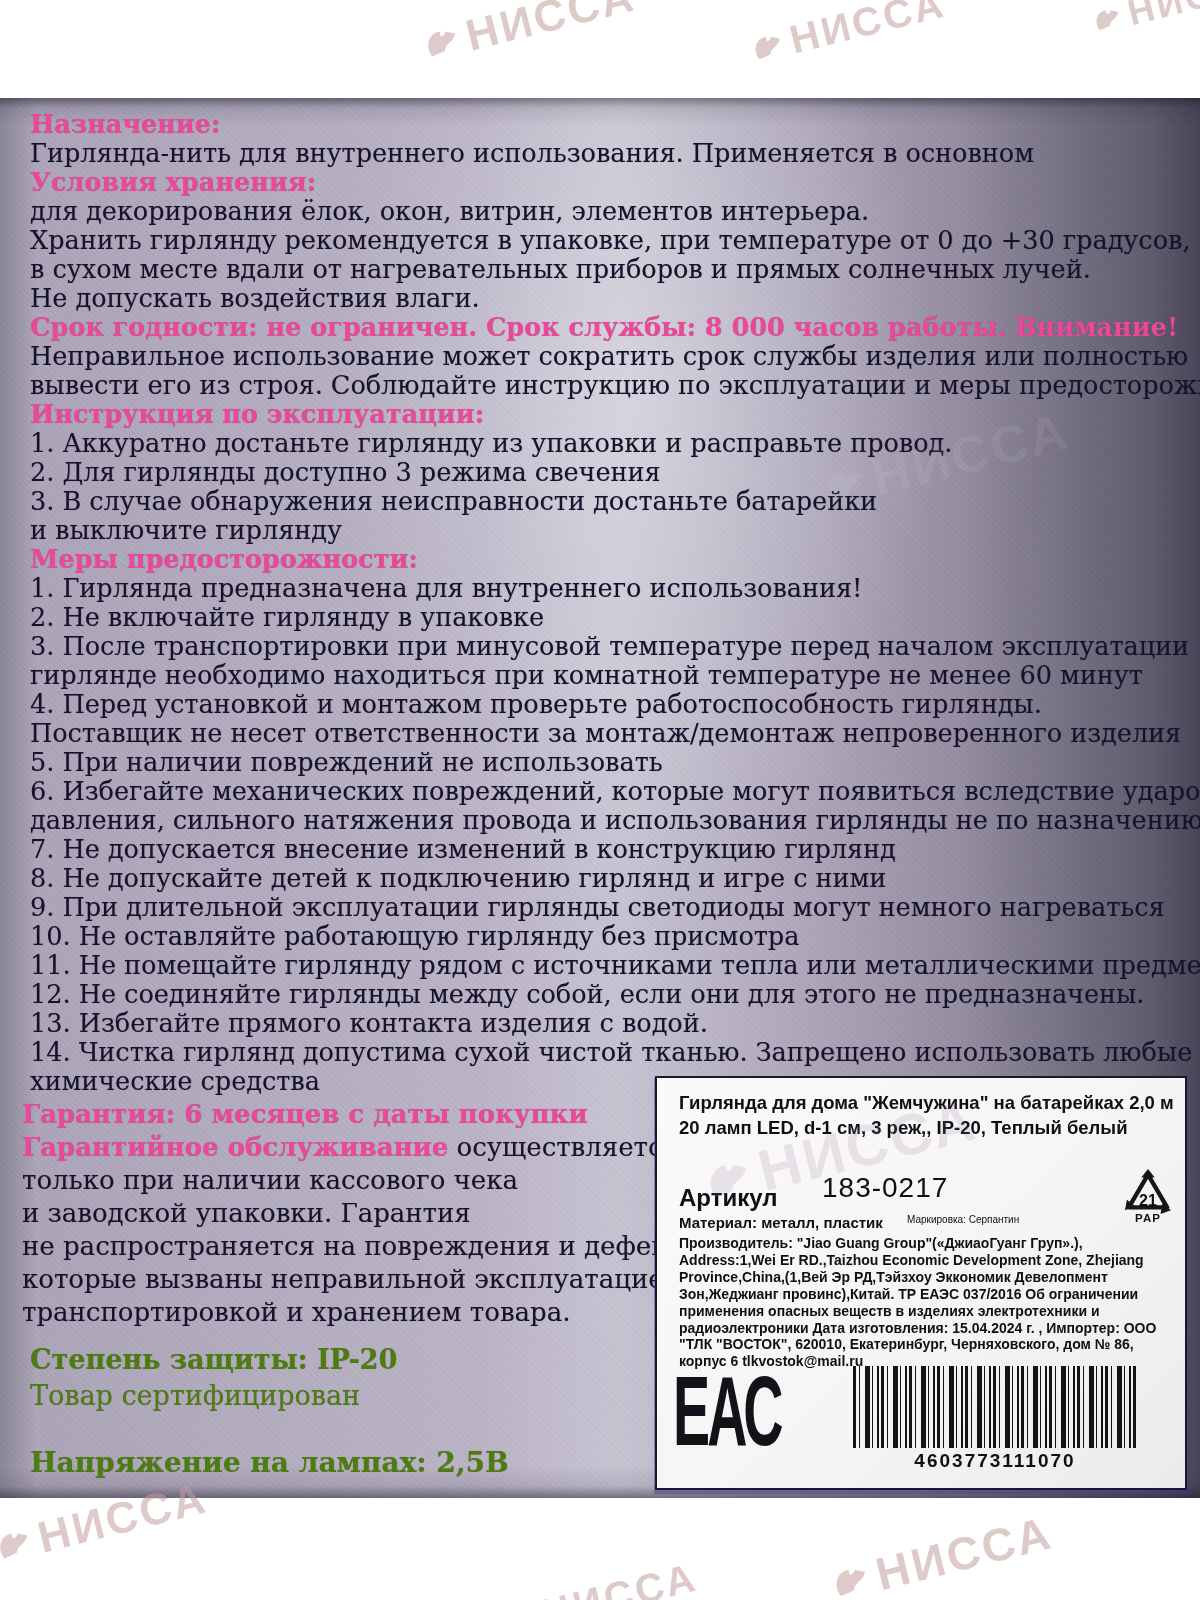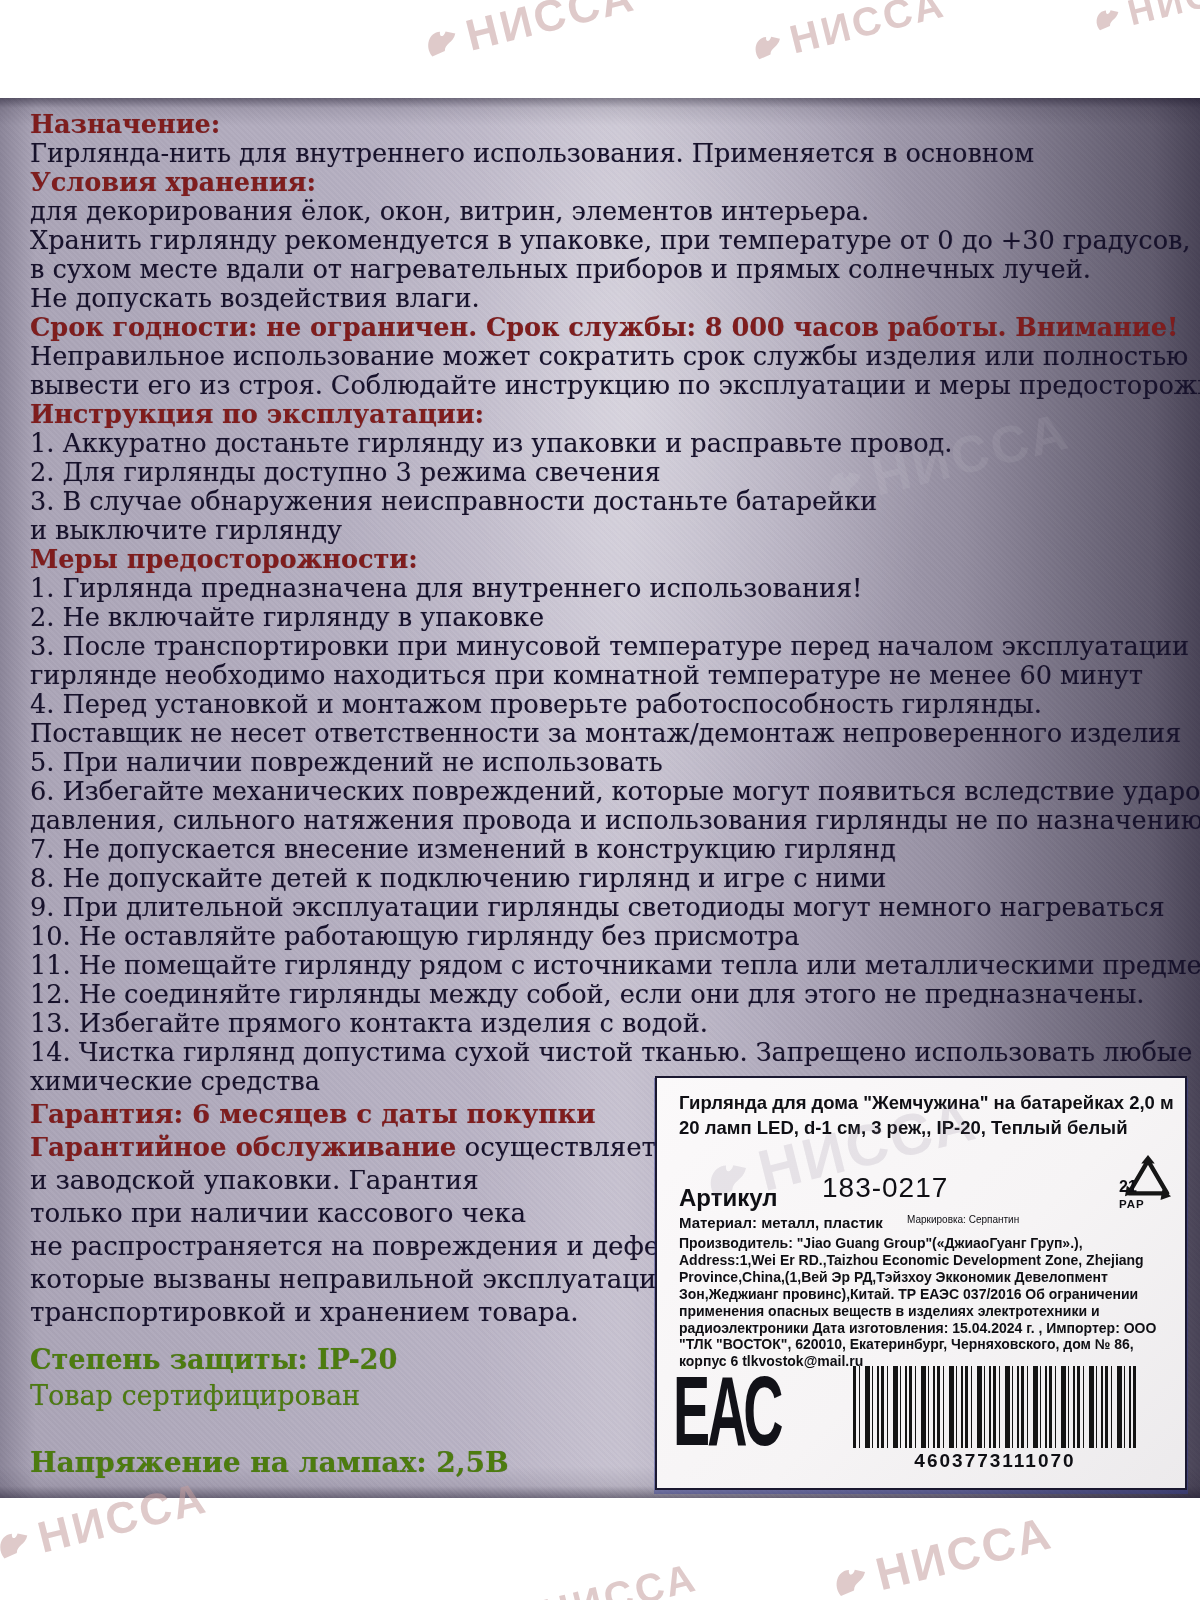--- a/index.html
+++ b/index.html
@@ -12,24 +12,24 @@
       linear-gradient(180deg, rgba(25,20,40,0.50) 0px, rgba(25,20,40,0.12) 10px, rgba(25,20,40,0) 28px),
       linear-gradient(0deg, rgba(25,20,40,0.48) 0px, rgba(25,20,40,0.10) 12px, rgba(25,20,40,0) 32px),
       linear-gradient(90deg, rgba(30,25,50,0.22) 0, rgba(30,25,50,0) 3%, rgba(255,255,255,0) 40%, rgba(255,255,255,0.16) 52%, rgba(255,255,255,0) 63%, rgba(20,15,35,0.10) 80%, rgba(20,15,35,0.38) 96%, rgba(20,15,35,0.55) 100%),
       repeating-linear-gradient(45deg, rgba(255,255,255,0.025) 0 2px, rgba(0,0,30,0.02) 2px 4px),
       linear-gradient(90deg, #aaa4b6 0%, #b6b0c2 30%, #beb8c9 50%, #b0aabc 68%, #9d97a9 85%, #8a8496 100%);
   }
   
   .main-text{position:absolute;left:30px;top:110px;width:1150px;color:#17122b;
              font-size:25.5px;text-shadow:0.3px 0.3px 0.7px rgba(20,15,45,0.35);z-index:3;}
   .main-text .tline{line-height:29px;white-space:nowrap;}
-  .warranty{position:absolute;left:30px;top:1098px;width:620px;color:#17122b;
+  .warranty{position:absolute;left:22px;top:1098px;width:620px;color:#17122b;
             font-size:26px;text-shadow:0.3px 0.3px 0.7px rgba(20,15,45,0.35);z-index:3;}
   .warranty .tline{line-height:33px;white-space:nowrap;}
-  .b, b{font-weight:bold;color:#7f1d1d;}
+  .b, b{font-weight:bold;color:#ec4899;}
   .footer-line{position:absolute;left:30px;color:#4d7c0f;font-size:27px;white-space:nowrap;
                text-shadow:0.3px 0.3px 0.7px rgba(20,15,45,0.35);z-index:3;}
   .protection{top:1344px;font-weight:bold;}
   .certified{top:1380px;}
   .voltage{top:1446px;font-weight:bold;font-size:28px;}
   
   .label-card{position:absolute;left:655px;top:1076px;width:532px;height:414px;box-sizing:border-box;
       background:linear-gradient(135deg,#fbf9fa 0%,#f6f4f5 55%,#eceaec 100%);
       border:2px solid #1a1830;box-shadow:0 3px 0 1px rgba(55,65,150,0.45);z-index:4;
       font-family:"Liberation Sans",sans-serif;color:#0f0f14;}
@@ -40,21 +40,21 @@
   .marking{position:absolute;left:250px;top:136px;font-weight:400;font-size:10px;}
   .manufacturer{position:absolute;left:22px;top:157px;width:498px;font-weight:700;font-size:14px;line-height:16.9px;}
   .eac{position:absolute;left:16px;top:284px;font-weight:900;font-size:96px;line-height:96px;
        letter-spacing:-5px;transform:scale(0.58,1.02);transform-origin:left top;color:#121218;}
   .barcode{position:absolute;left:196px;top:288px;width:284px;height:82px;
       background:repeating-linear-gradient(90deg,#141414 0 3px,transparent 3px 6px,#141414 6px 7px,
       transparent 7px 12px,#141414 12px 17px,transparent 17px 19px,#141414 19px 20px,
       transparent 20px 24px,#141414 24px 26px,transparent 26px 28px);}
   .barcode-number{position:absolute;left:196px;top:372px;width:284px;text-align:center;
       font-weight:700;font-size:19px;letter-spacing:2px;}
-  .recycle{position:absolute;right:8px;top:76px;width:58px;}
+  .recycle{position:absolute;right:8px;top:90px;width:58px;text-align:center;}
   .recycle svg{display:block;margin:0 auto;}
   .recycle .code{position:absolute;left:0;right:0;top:24px;font-weight:700;font-size:16px;}
   .recycle .pap{display:block;margin-top:-4px;font-weight:700;font-size:11.5px;letter-spacing:1px;}
   
   .wm{position:absolute;display:flex;align-items:center;gap:5px;transform:rotate(-14deg);
       font-family:"Liberation Sans",sans-serif;font-weight:800;letter-spacing:3px;
       pointer-events:none;z-index:6;}
   .wm svg{flex:0 0 auto;}
   .wm-faintred{color:rgba(196,158,158,0.55);}
   .wm-gray{color:rgba(130,120,145,0.16);}
@@ -100,22 +100,22 @@
       <div class="tline">11. Не помещайте гирлянду рядом с источниками тепла или металлическими предметами</div>
       <div class="tline">12. Не соединяйте гирлянды между собой, если они для этого не предназначены.</div>
       <div class="tline">13. Избегайте прямого контакта изделия с водой.</div>
       <div class="tline">14. Чистка гирлянд допустима сухой чистой тканью. Запрещено использовать любые</div>
       <div class="tline">химические средства</div>
     </div>
 
   <div class="warranty">
       <div class="tline b">Гарантия: 6 месяцев с даты покупки</div>
       <div class="tline"><b>Гарантийное обслуживание</b> осуществляется</div>
+      <div class="tline">только при наличии кассового чека</div>
       <div class="tline">и заводской упаковки. Гарантия</div>
-      <div class="tline">только при наличии кассового чека</div>
       <div class="tline">не распространяется на повреждения и дефекты,</div>
       <div class="tline">которые вызваны неправильной эксплуатацией,</div>
       <div class="tline">транспортировкой и хранением товара.</div>
     </div>
 
   <div class="footer-line protection">Степень защиты: IP-20</div>
   <div class="footer-line certified">Товар сертифицирован</div>
   <div class="footer-line voltage">Напряжение на лампах: 2,5В</div>
 
   <div class="label-card">

